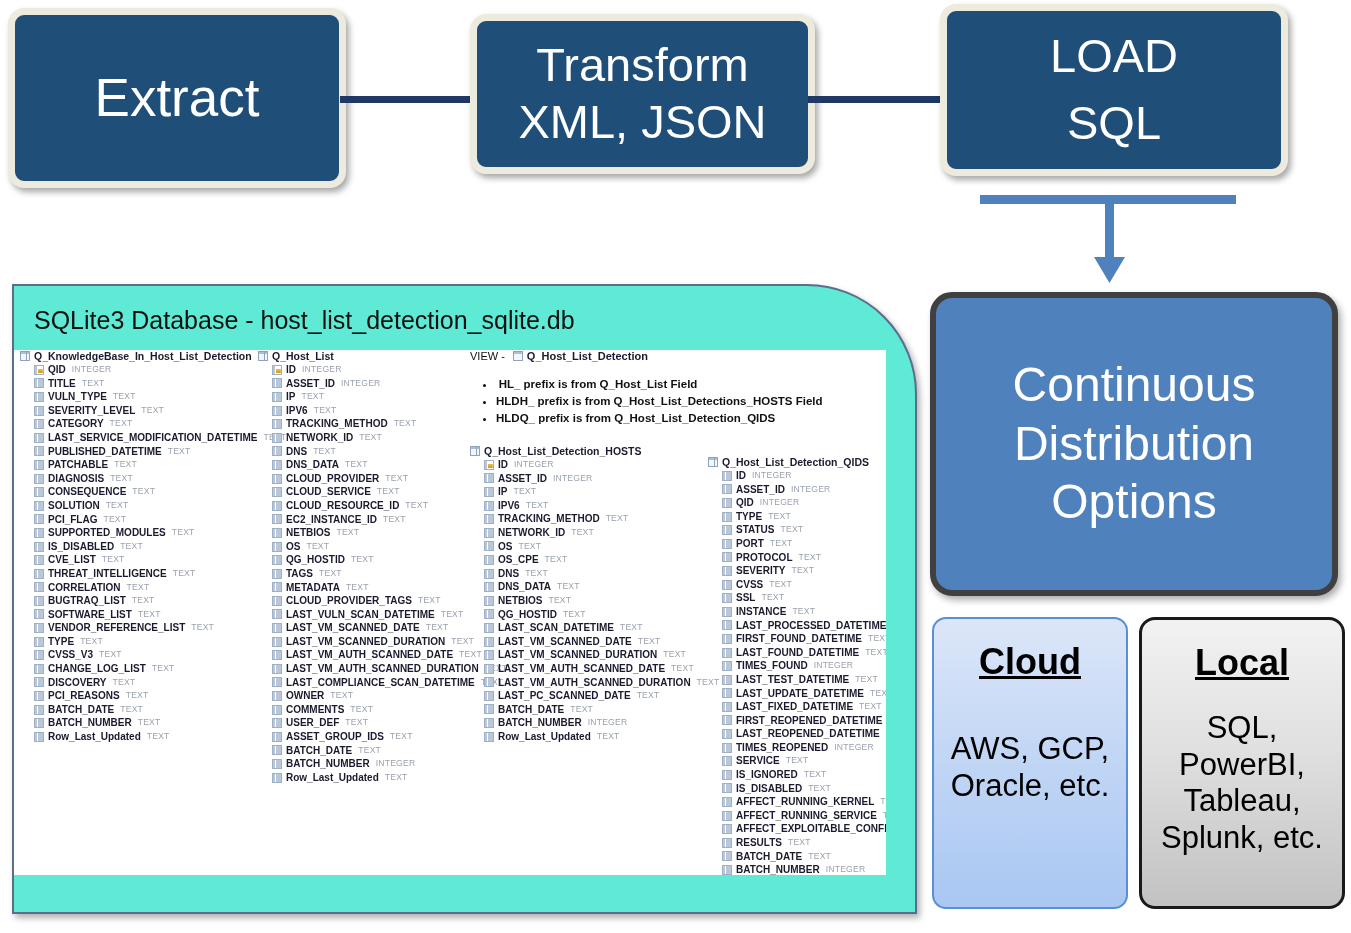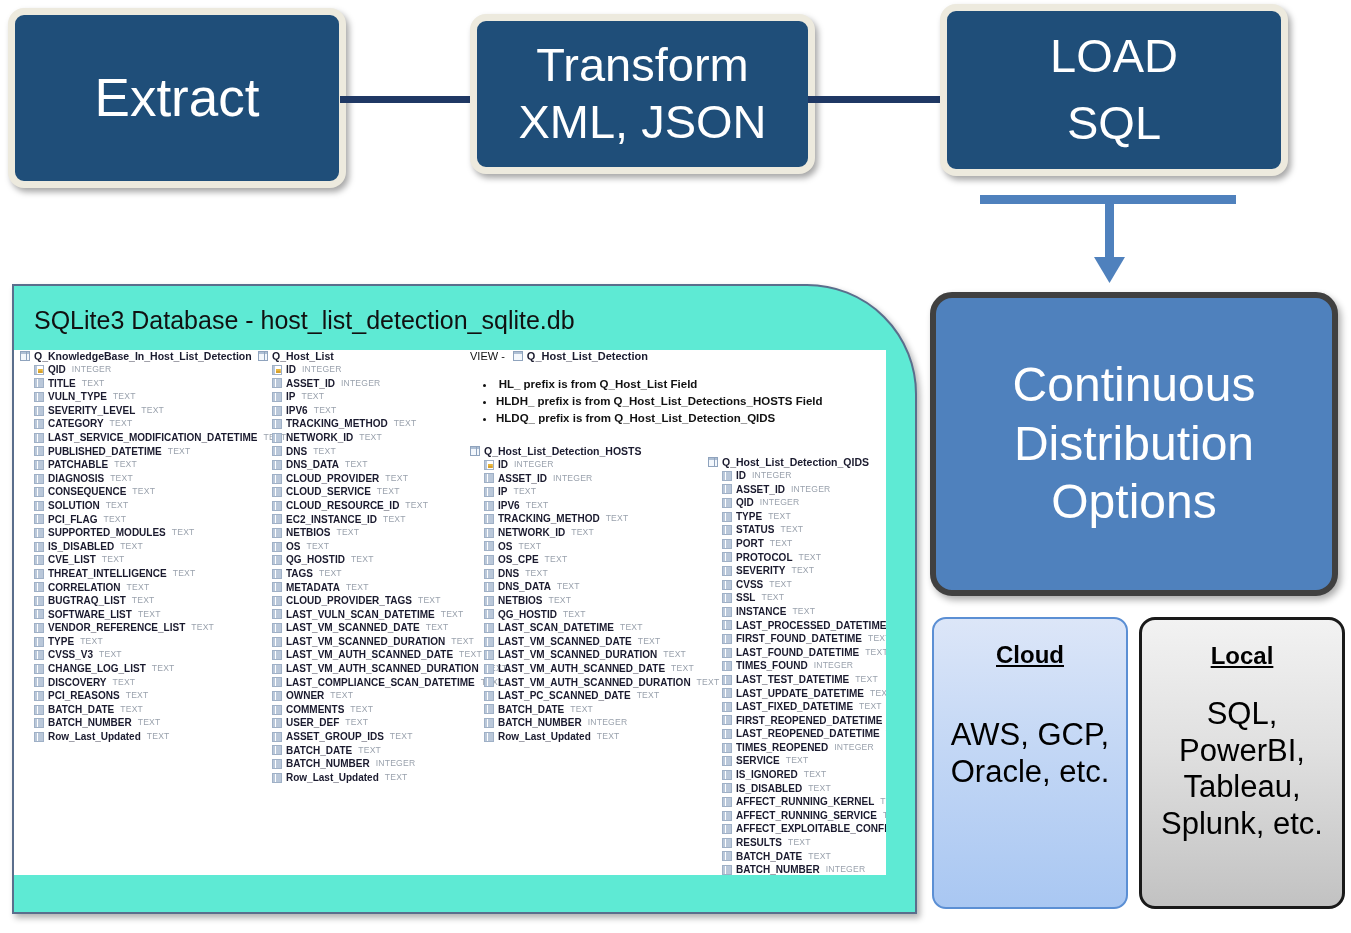--- a/index.html
+++ b/index.html
@@ -79,21 +79,21 @@
     position:absolute;
     left:1139px;top:617px;width:206px;height:292px;
     background:linear-gradient(180deg,#f2f2f2 0%,#e0e0e0 45%,#c2c2c2 100%);
     border:3px solid #1a1a1a;
     border-radius:16px;
     box-sizing:border-box;
     text-align:center;
     color:#000;
   }
   .dist-title{
-    font-size:24px;font-weight:bold;text-decoration:underline;
+    font-size:36px;font-weight:bold;text-decoration:underline;
     margin-top:22px;
   }
   .dist-body{
     font-size:31px;line-height:1.18;
     margin-top:26px;
     padding:0 6px;
   }
   #box-cloud .dist-body{margin-top:48px;}
 
   

